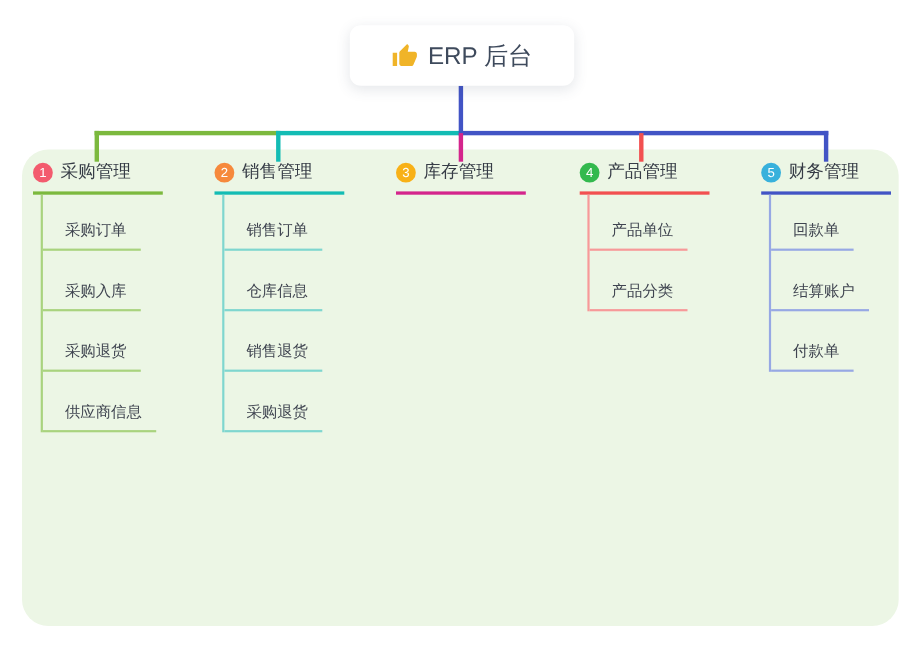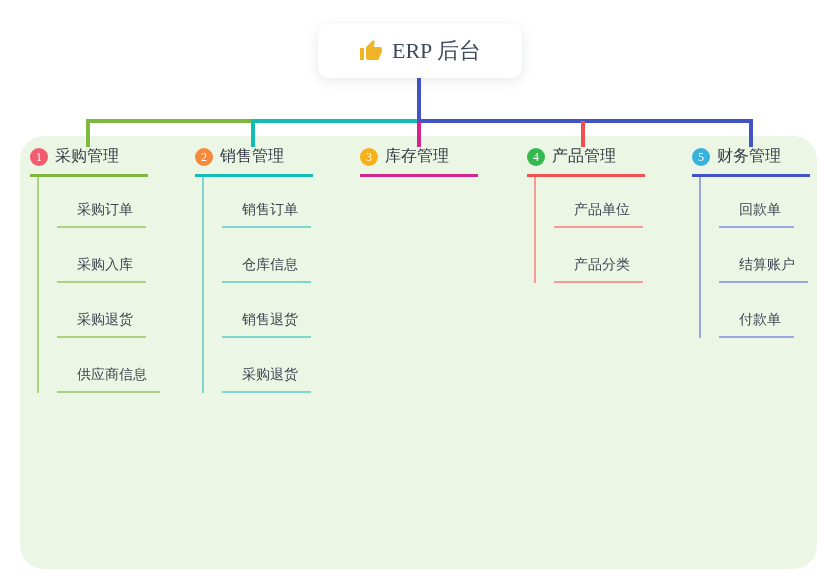--- a/index.html
+++ b/index.html
@@ -1,18 +1,18 @@
 <!DOCTYPE html>
 <html><head>
 <meta charset="utf-8">
 <style>
   * { margin: 0; padding: 0; box-sizing: border-box; }
   html, body { width: 839px; height: 588px; background: #ffffff; overflow: hidden;
     font-family: "Liberation Sans", "DejaVu Sans", sans-serif; }
-  #stage { position: relative; width: 839px; height: 588px; font-family: Liberation Serif, serif; }
+  #stage { position: relative; width: 839px; height: 588px; }
 
   
   .panel { position: absolute; left: 20px; top: 136px; width: 797px; height: 433px;
     background: #ecf6e5; border-radius: 24px; }
 
   
   .root-node { position: absolute; left: 318px; top: 23px; width: 204px; height: 55px;
     background: #ffffff; border-radius: 10px; box-shadow: 0 3px 12px rgba(60,80,100,.13);
     display: flex; align-items: center; justify-content: center; gap: 9px;
     font-size: 22px; color: #3e4a5c; }
@@ -25,21 +25,21 @@
   .root-drop { position: absolute; left: 417px; top: 78px; width: 4px; height: 45px; background: #4254c5; }
 
   
   .branch { position: absolute; top: 146px; width: 118px; }
   .branch-header { display: flex; align-items: center; gap: 7px;
     padding-bottom: 7px; border-bottom: 3px solid var(--strong);
     font-size: 16px; color: #363c46; white-space: nowrap; }
   .badge { width: 18px; height: 18px; border-radius: 50%; background: var(--badge);
     color: #ffffff; font-size: 12px; line-height: 18px; text-align: center; flex: 0 0 18px; }
   .children { margin-left: 7px; border-left: 2px solid var(--light); }
-  .child { height: 55px; display: flex; align-items: flex-end; padding-left: 18px; }
+  .child { height: 55px; display: flex; align-items: flex-end; }
   .child:first-child { height: 51px; }
   .child-label { display: inline-block; white-space: nowrap;
     border-bottom: 2px solid var(--light);
     padding: 0 13px 7px 20px; font-size: 14px; color: #3f4450; }
 </style>
 </head>
 <body>
 
 <div id="stage">
 

